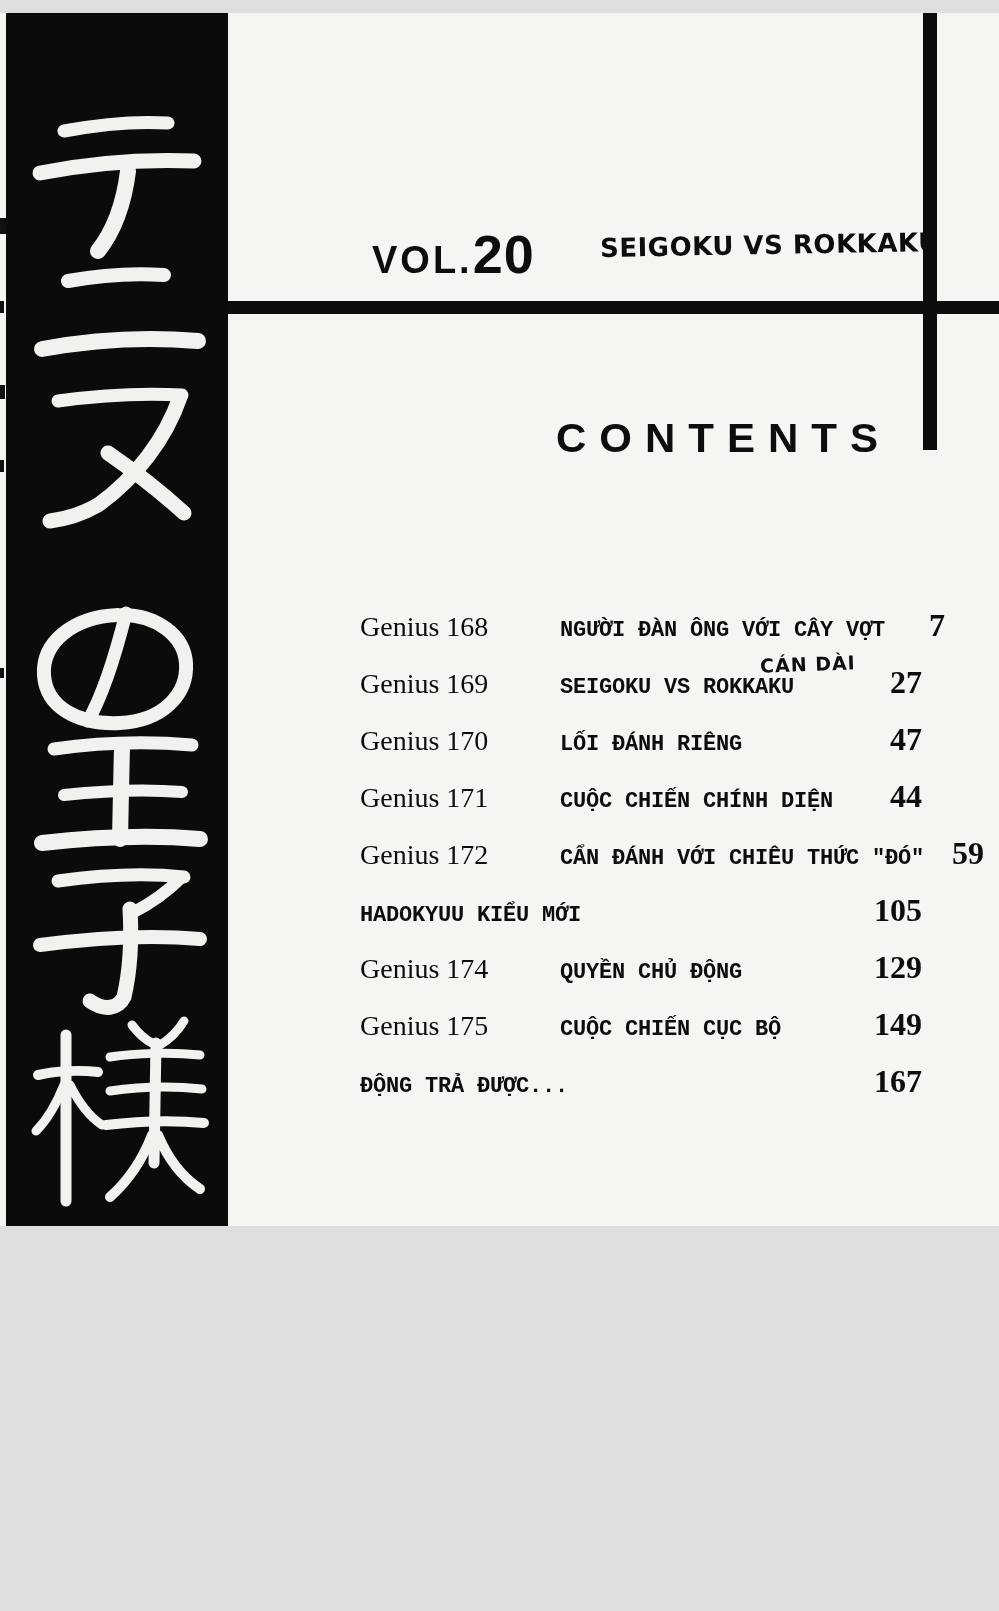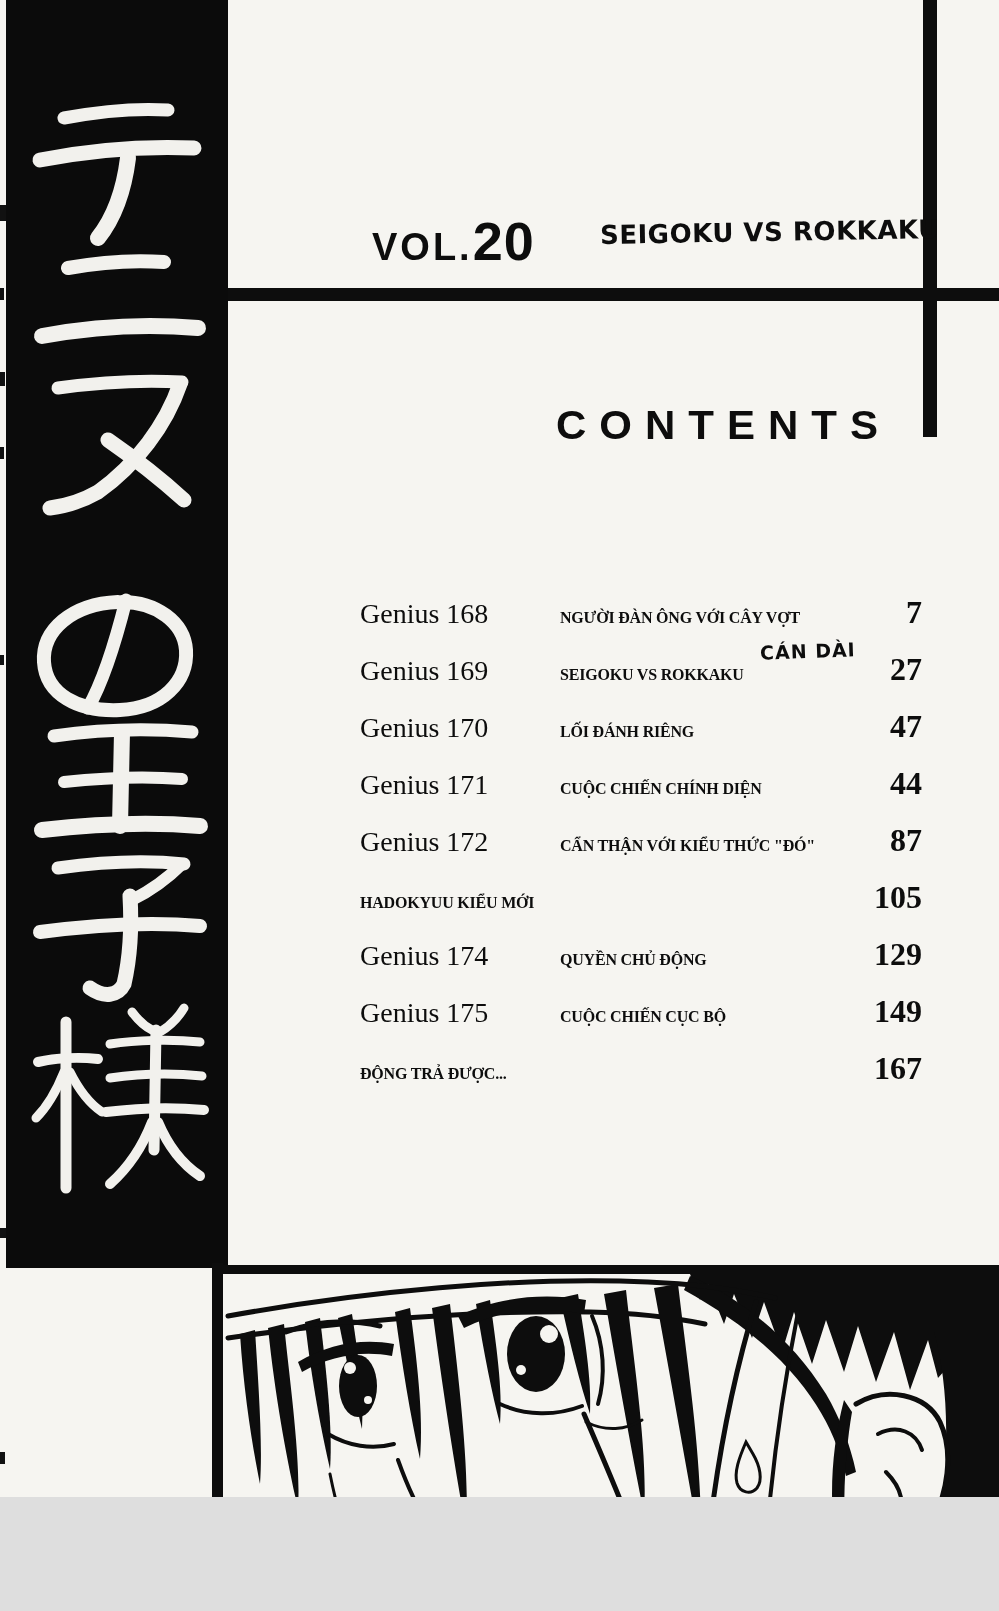--- a/index.html
+++ b/index.html
@@ -1,17 +1,17 @@
 <!DOCTYPE html>
 <html><head>
 <meta charset="utf-8">
 <style>
   html,body{margin:0;padding:0;background:#dedede;}
   .page{
-    position:relative;width:999px;height:1497px;margin:0 auto;
+    position:relative;width:999px;height:1213px;margin:13px auto;
     background:#f6f5f1;overflow:hidden;
     font-family:"Liberation Sans","DejaVu Sans",sans-serif;color:#0d0d0d;
   }
   
   .h-line-top{position:absolute;left:228px;top:288px;width:771px;height:13px;background:#0d0d0d;}
   .v-line-right{position:absolute;left:923px;top:0;width:14px;height:437px;background:#0d0d0d;}
   .h-line-bottom{position:absolute;left:212px;top:1265px;width:787px;height:9px;background:#0d0d0d;}
   .v-line-bottom{position:absolute;left:212px;top:1263px;width:11px;height:348px;background:#0d0d0d;}
   .speck{position:absolute;background:#111;}
   
@@ -31,22 +31,22 @@
     font-family:"Liberation Sans",sans-serif;transform:scaleY(.95);white-space:nowrap;
   }
   
   .toc{position:absolute;left:360px;top:594px;width:562px;}
   .toc-row{display:flex;align-items:baseline;height:57px;position:relative;}
   .chap{
     width:200px;flex-shrink:0;font-family:"Liberation Serif","DejaVu Serif",serif;
     font-weight:normal;font-size:28px;white-space:nowrap;
   }
   .title{
-    flex:1;font-family:Liberation Serif, serif;font-weight:bold;
-    font-size:16px;letter-spacing:-0.2px;white-space:nowrap;
+    flex:1;font-family:Liberation Mono, monospace;font-weight:bold;
+    font-size:22px;letter-spacing:-0.2px;white-space:nowrap;
   }
   .pnum{
     flex-shrink:0;min-width:60px;text-align:right;font-family:"Liberation Serif","DejaVu Serif",serif;
     font-weight:bold;font-size:32px;
   }
   .title-note{
     position:absolute;left:400px;top:46px;font-family:"DejaVu Sans","Liberation Sans",sans-serif;
     font-weight:bold;font-size:19px;letter-spacing:1px;transform:rotate(-2deg);white-space:nowrap;
   }
   
@@ -152,22 +152,22 @@
       <span class="title">LỐI ĐÁNH RIÊNG</span>
       <span class="pnum">47</span>
     </div>
     <div class="toc-row">
       <span class="chap">Genius 171</span>
       <span class="title">CUỘC CHIẾN CHÍNH DIỆN</span>
       <span class="pnum">44</span>
     </div>
     <div class="toc-row">
       <span class="chap">Genius 172</span>
-      <span class="title">CẨN THẬN VỚI KIỂU THỨC "ĐÓ"</span>
-      <span class="pnum">87</span>
+      <span class="title">CẨN ĐÁNH VỚI CHIÊU THỨC "ĐÓ"</span>
+      <span class="pnum">59</span>
     </div>
     <div class="toc-row">
       <span class="title">HADOKYUU KIỂU MỚI</span>
       <span class="pnum">105</span>
     </div>
     <div class="toc-row">
       <span class="chap">Genius 174</span>
       <span class="title">QUYỀN CHỦ ĐỘNG</span>
       <span class="pnum">129</span>
     </div>

